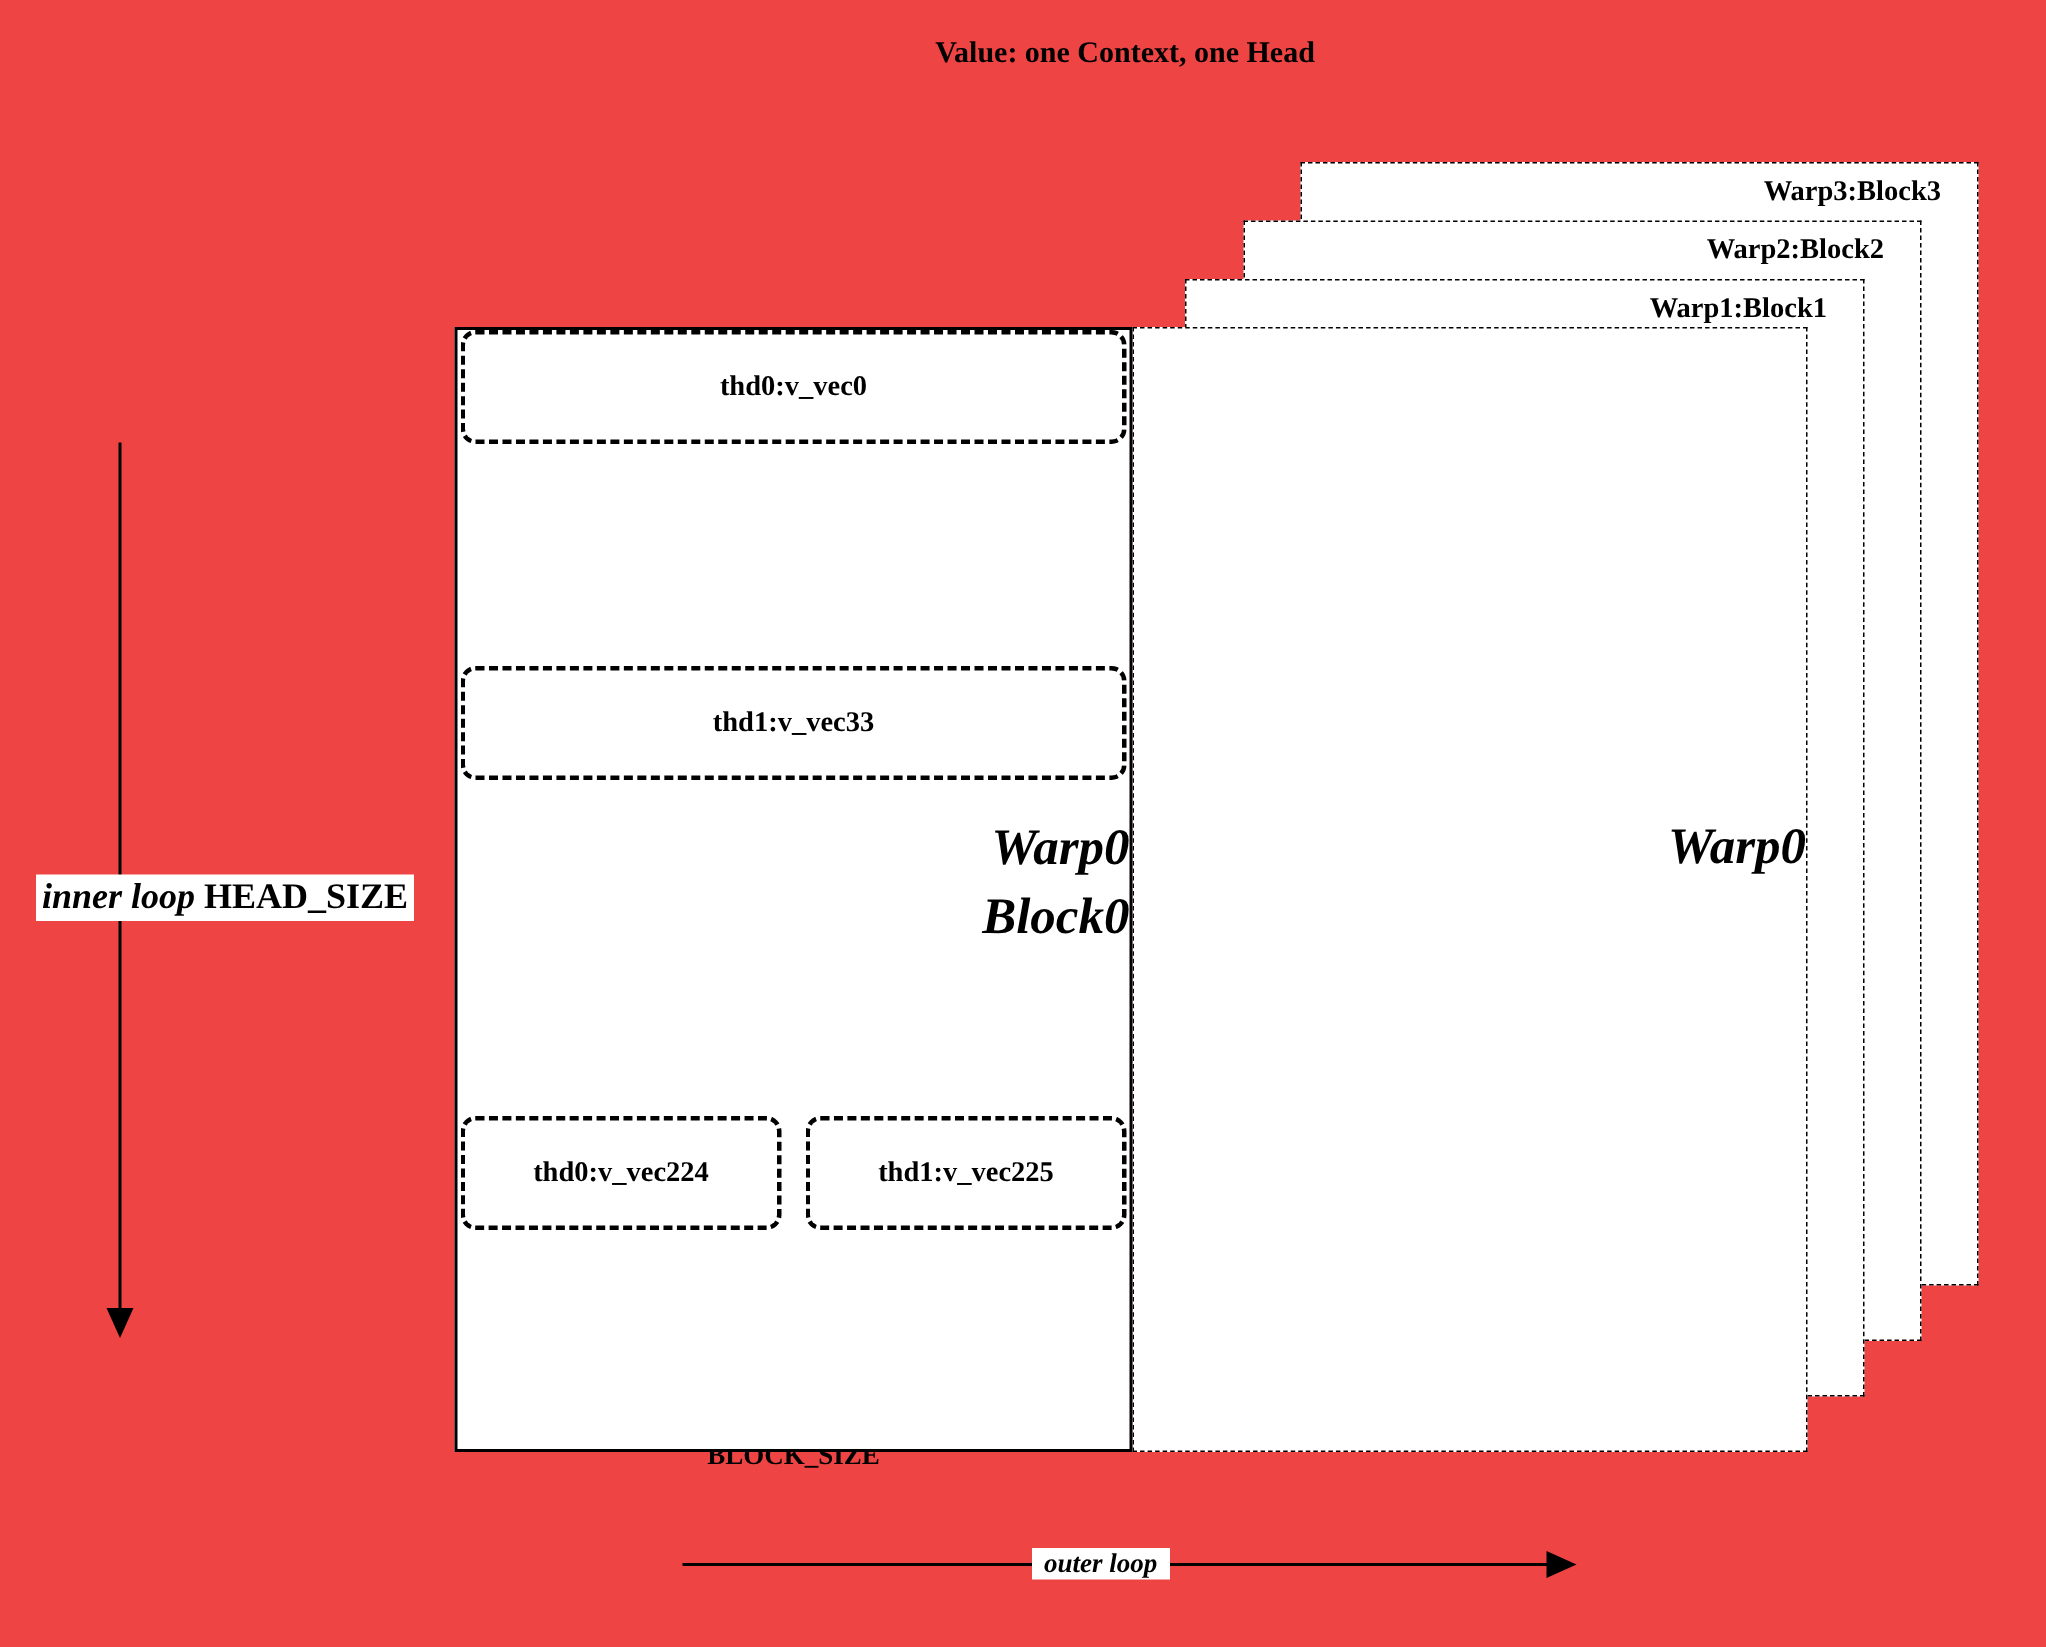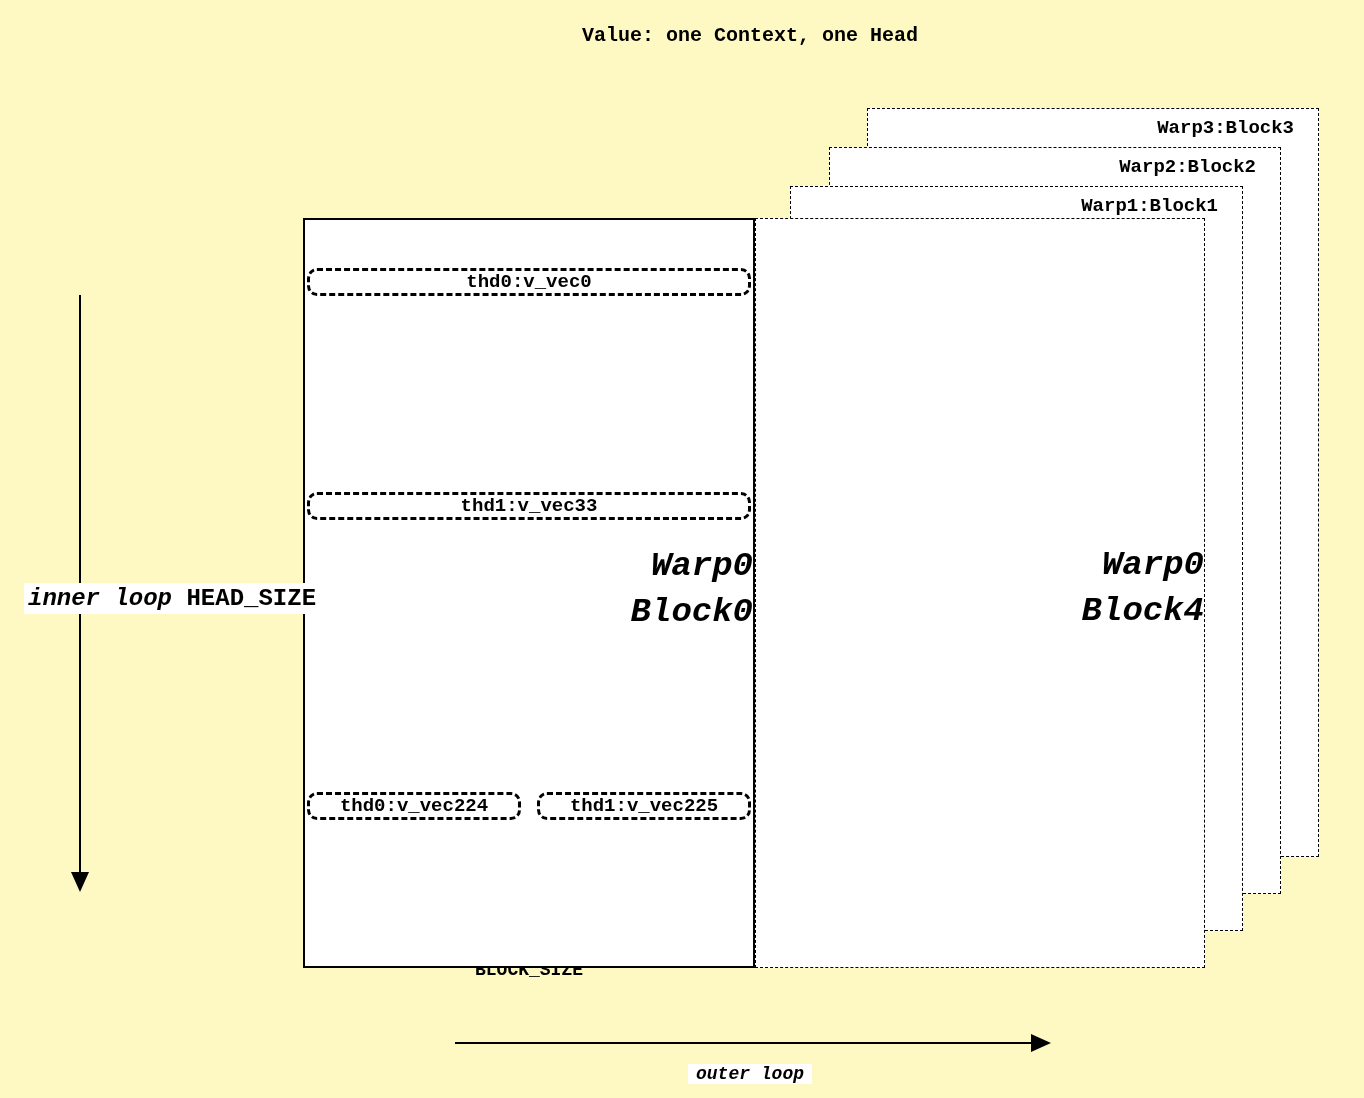--- a/index.html
+++ b/index.html
@@ -4,22 +4,22 @@
 <style>
   html, body {
     margin: 0;
     padding: 0;
     background: #ffffff;
   }
   .canvas {
     position: relative;
     width: 1364px;
     height: 1098px;
-    background: #fef9c3;
-    font-family: Liberation Mono, monospace;
+    background: #ef4444;
+    font-family: Liberation Serif, serif;
     font-weight: bold;
     color: #000000;
     overflow: hidden;
   }
   .canvas * { box-sizing: border-box; }
 
   .title {
     position: absolute;
     left: 400px;
     top: 24px;
@@ -74,21 +74,20 @@
     line-height: 46px;
   }
 
   .row {
     position: absolute;
     left: 2px;
     right: 2px;
     height: 76px;
     display: flex;
     gap: 16px;
-    align-items: flex-end;
   }
   .row1 { top: 0px; }
   .row2 { top: 224px; }
   .row3 { top: 524px; }
   .cell {
     flex: 1;
     border: 3px dashed #000000;
     border-radius: 10px;
     background: #ffffff;
     display: flex;
@@ -153,21 +152,20 @@
   }
   .outer-label {
     position: absolute;
     left: 688px; top: 1032px;
     background: #ffffff;
     padding: 0 8px;
     font-size: 18px;
     font-style: italic;
     white-space: nowrap;
     z-index: 7;
-    margin-top: 32px;
   }
 </style>
 </head>
 <body>
 
 <div class="canvas">
 
   <div class="title">Value: one Context, one Head</div>
 
   <div class="stacked b3">
@@ -176,21 +174,20 @@
   <div class="stacked b2">
     <span class="lbl">Warp2:Block2</span>
   </div>
   <div class="stacked b1">
     <span class="lbl">Warp1:Block1</span>
   </div>
 
   <div class="front">
     <div class="big-label">
       <div>Warp0</div>
-      <div>Block4</div>
     </div>
   </div>
 
   <div class="main">
     <div class="row row1">
       <div class="cell">thd0:v_vec0</div>
     </div>
     <div class="row row2">
       <div class="cell">thd1:v_vec33</div>
     </div>

